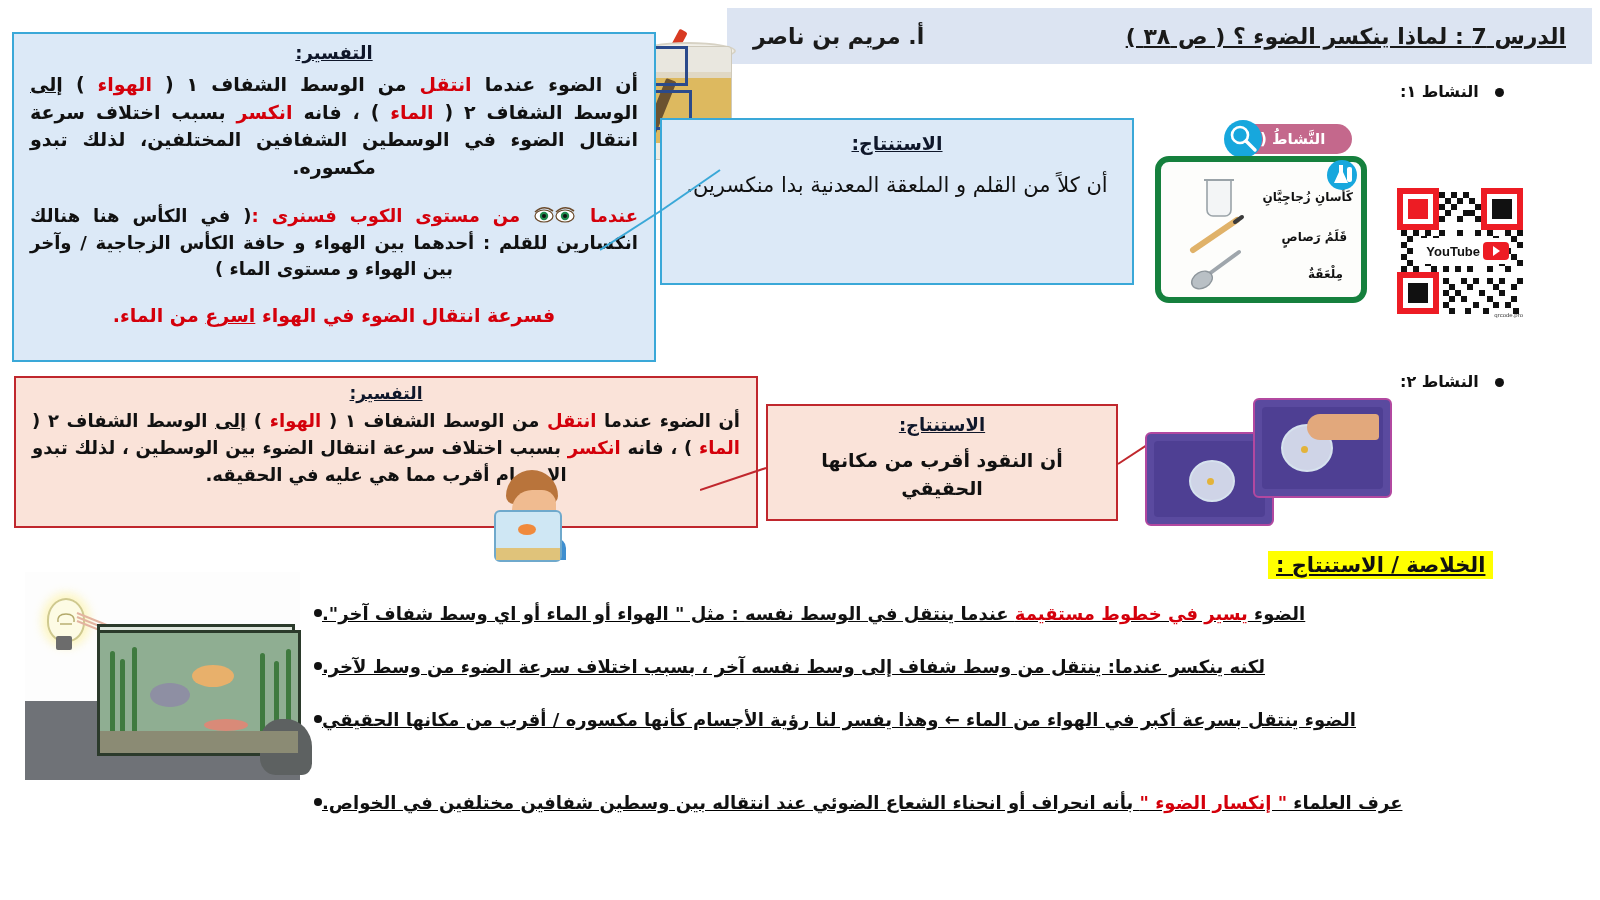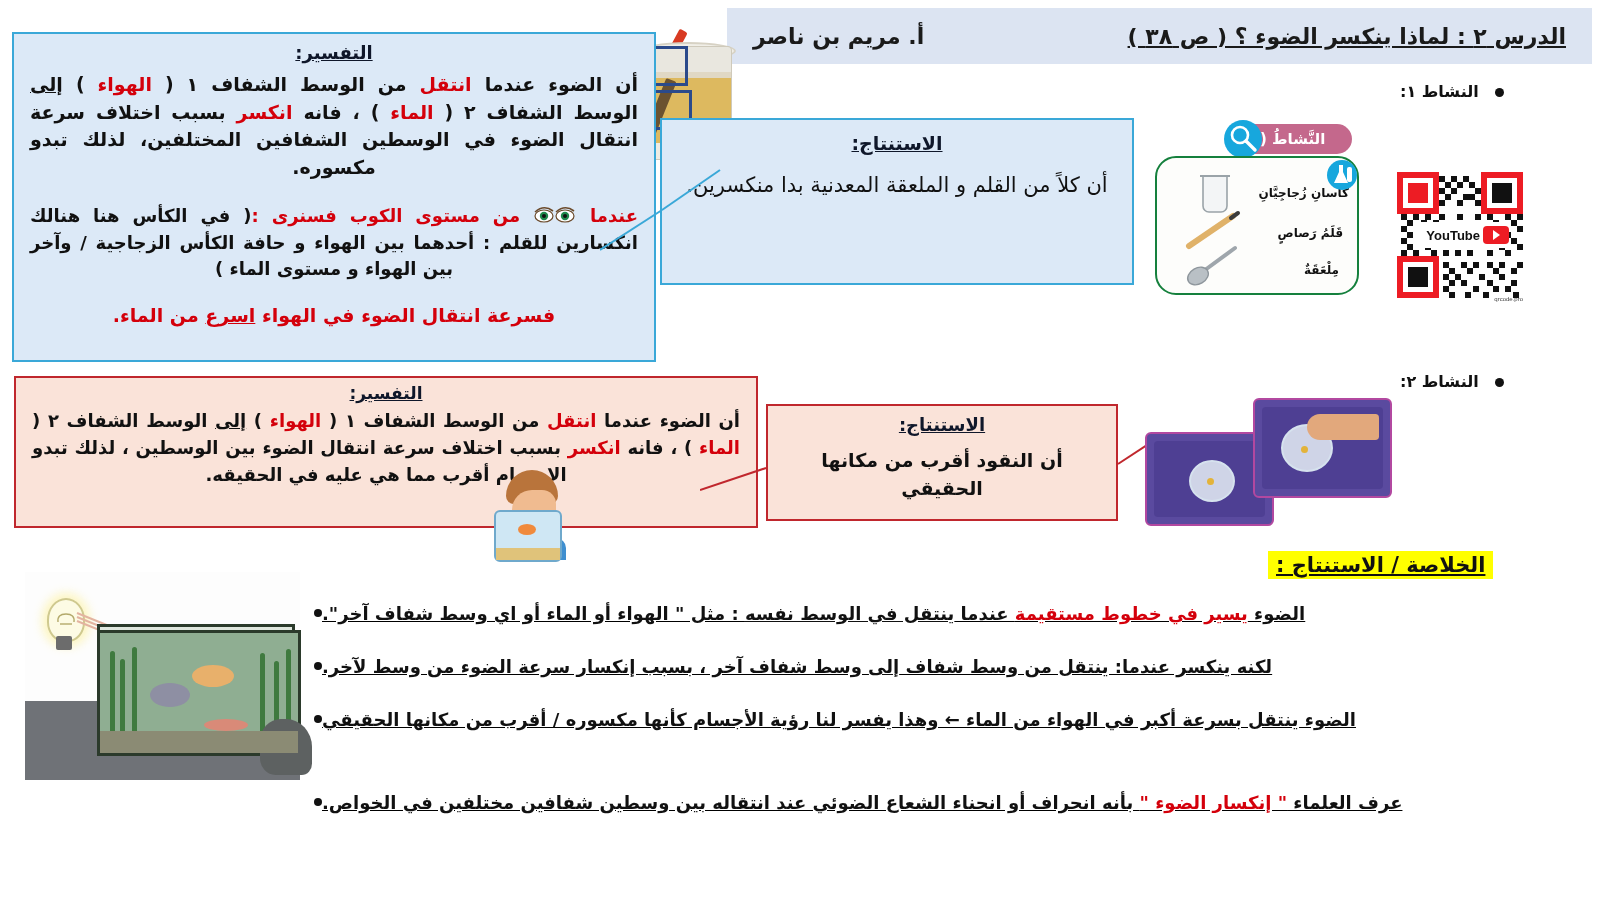--- a/index.html
+++ b/index.html
@@ -91,21 +91,21 @@
   .bullet-dot{
     display:inline-block;width:9px;height:9px;border-radius:50%;
     background:#111;vertical-align:middle;margin-left:16px;
   }
   #act1-label{left:1400px;top:82px;}
   #act2-label{left:1400px;top:372px;}
 
   
   #act1-card{
     left:1155px;top:156px;width:200px;height:135px;
-    background:#fdfdfb;border:2px solid #15803d;border-radius:21px;
+    background:#fdfdfb;border:6px solid #15803d;border-radius:14px;
   }
   #act1-pill{
     left:1232px;top:124px;width:120px;height:30px;
     background:#c4688c;border-radius:16px;
   }
   #act1-pill-label{
     position:absolute;inset:0;display:flex;align-items:center;justify-content:center;
     color:#ffffff;font-size:15px;font-weight:bold;padding-right:16px;box-sizing:border-box;
   }
   #act1-magnifier{
@@ -115,21 +115,21 @@
   #act1-flask{
     left:1327px;top:160px;width:30px;height:30px;border-radius:50%;
     background:#17a7dd;
   }
   .act1-item{
     position:absolute;font-size:12px;color:#111;font-weight:bold;white-space:nowrap;
   }
 
   
   #qr{
-    left:1395px;top:170px;width:130px;height:130px;
+    left:1395px;top:186px;width:130px;height:130px;
     background:#86efac;
     text-decoration:underline;
   }
   .qr-finder{position:absolute;width:30px;height:30px;border:6px solid #ed1c24;background:#fff;}
   .qr-finder i{position:absolute;inset:5px;background:#111;display:block;}
   .qr-finder.red i{background:#ed1c24;}
   #qr-yt{
     position:absolute;left:18px;top:52px;width:96px;height:26px;background:#fff;
     display:flex;align-items:center;gap:3px;
   }
@@ -229,21 +229,21 @@
   #boy-body{position:absolute;left:8px;top:70px;width:66px;height:22px;background:#3f8fd0;border-radius:10px 10px 0 0;}
   #bowl{position:absolute;left:2px;top:42px;width:64px;height:48px;background:#cfe7f4;border:2px solid #6fa9cc;border-radius:6px;}
   #bowl-sand{position:absolute;left:0;bottom:0;width:100%;height:12px;background:#e0c37a;}
   #bowl-fish{position:absolute;left:22px;top:12px;width:18px;height:11px;background:#f08a3c;border-radius:50%;}
 </style>
 </head>
 <body>
 
 <div class="abs" id="header-band">
   <div id="header-inner">
-    <span id="lesson-title">الدرس ٢ :  لماذا ينكسر الضوء ؟     ( ص ٣٨ )</span>
+    <span id="lesson-title">الدرس 7 :  لماذا ينكسر الضوء ؟     ( ص ٣٨ )</span>
     <span id="teacher-name">أ. مريم بن ناصر</span>
   </div>
 </div>
 
 <div class="abs" id="glass-photo">
   <div id="pencil-top"></div>
   <div id="glass-rim"></div>
   <div id="glass-body"></div>
   <div id="pencil-bottom"></div>
   <div class="hilite-sq" style="left:14px;top:28px;width:38px;height:34px;"></div>
@@ -478,21 +478,21 @@
 
   <div class="sum-row">
     <div class="sum-text">
       <span>الضوء </span><span class="hl">يسير في خطوط مستقيمة</span><span> عندما </span><span class="u">ينتقل في الوسط نفسه</span><span> : مثل " الهواء أو الماء أو اي وسط شفاف آخر".</span>
     </div>
     <div class="dot"></div>
   </div>
 
   <div class="sum-row">
     <div class="sum-text">
-      <span>لكنه ينكسر عندما:    ينتقل من وسط شفاف </span><span class="u">إلى</span><span> وسط شفاف آخر ، بسبب إنكسار سرعة الضوء من وسط لآخر.</span>
+      <span>لكنه ينكسر عندما:    ينتقل من وسط شفاف </span><span class="u">إلى</span><span> وسط نفسه آخر ، بسبب اختلاف سرعة الضوء من وسط لآخر.</span>
     </div>
     <div class="dot"></div>
   </div>
 
   <div class="sum-row">
     <div class="sum-text">الضوء ينتقل بسرعة أكبر في الهواء من الماء ← وهذا يفسر لنا رؤية الأجسام كأنها مكسوره / أقرب من مكانها الحقيقي</div>
     <div class="dot"></div>
   </div>
 
   <div class="sum-row" id="bullet-last">

